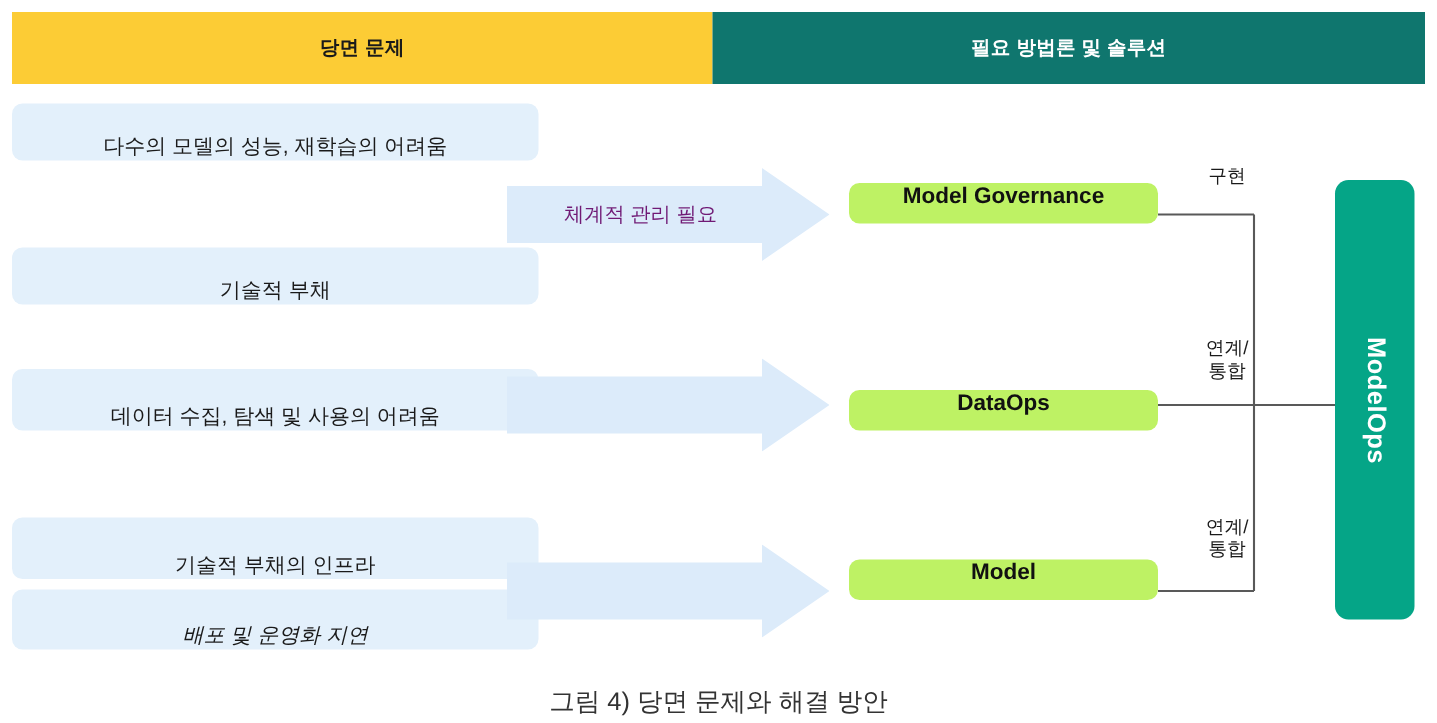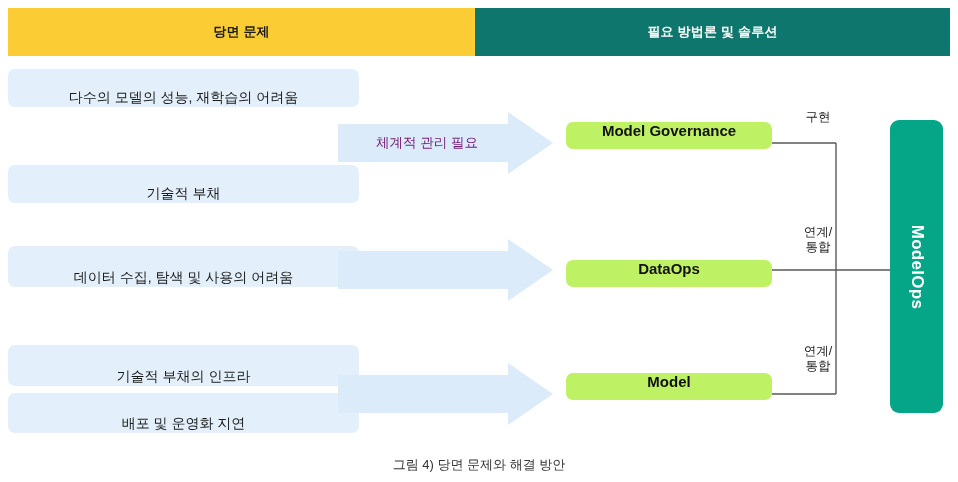--- a/index.html
+++ b/index.html
@@ -143,21 +143,21 @@
     letter-spacing: 0.3px;
   }
 
   
   .caption {
     position: absolute;
     left: 0;
     top: 456px;
     width: 958px;
     text-align: center;
-    font-size: 13px;
+    font-size: 17px;
     color: #333333;
   }
 </style>
 </head>
 <body>
 
 <div id="canvas">
 
   <div class="hdr hdr-left">
     <span>당면 문제</span>
@@ -171,21 +171,21 @@
   </div>
   <div class="pbox" style="top:165px;height:38px;">
     <span>기술적 부채</span>
   </div>
   <div class="pbox" style="top:246px;height:41px;">
     <span>데이터 수집, 탐색 및 사용의 어려움</span>
   </div>
   <div class="pbox" style="top:345px;height:41px;">
     <span>기술적 부채의 인프라</span>
   </div>
-  <div class="pbox" style="top:393px;height:40px;">
+  <div class="pbox" style="top:393px;height:40px;font-style:italic;">
     <span>배포 및 운영화 지연</span>
   </div>
 
   <div class="arrow-wrap" style="top:112px;">
     <svg viewBox="0 0 215 62">
       <path d="M0 12 L170 12 L170 0 L215 31 L170 62 L170 50 L0 50 Z" fill="#DCEBFA"></path>
     </svg>
     <div class="arrow-label">체계적 관리 필요</div>
   </div>
 

